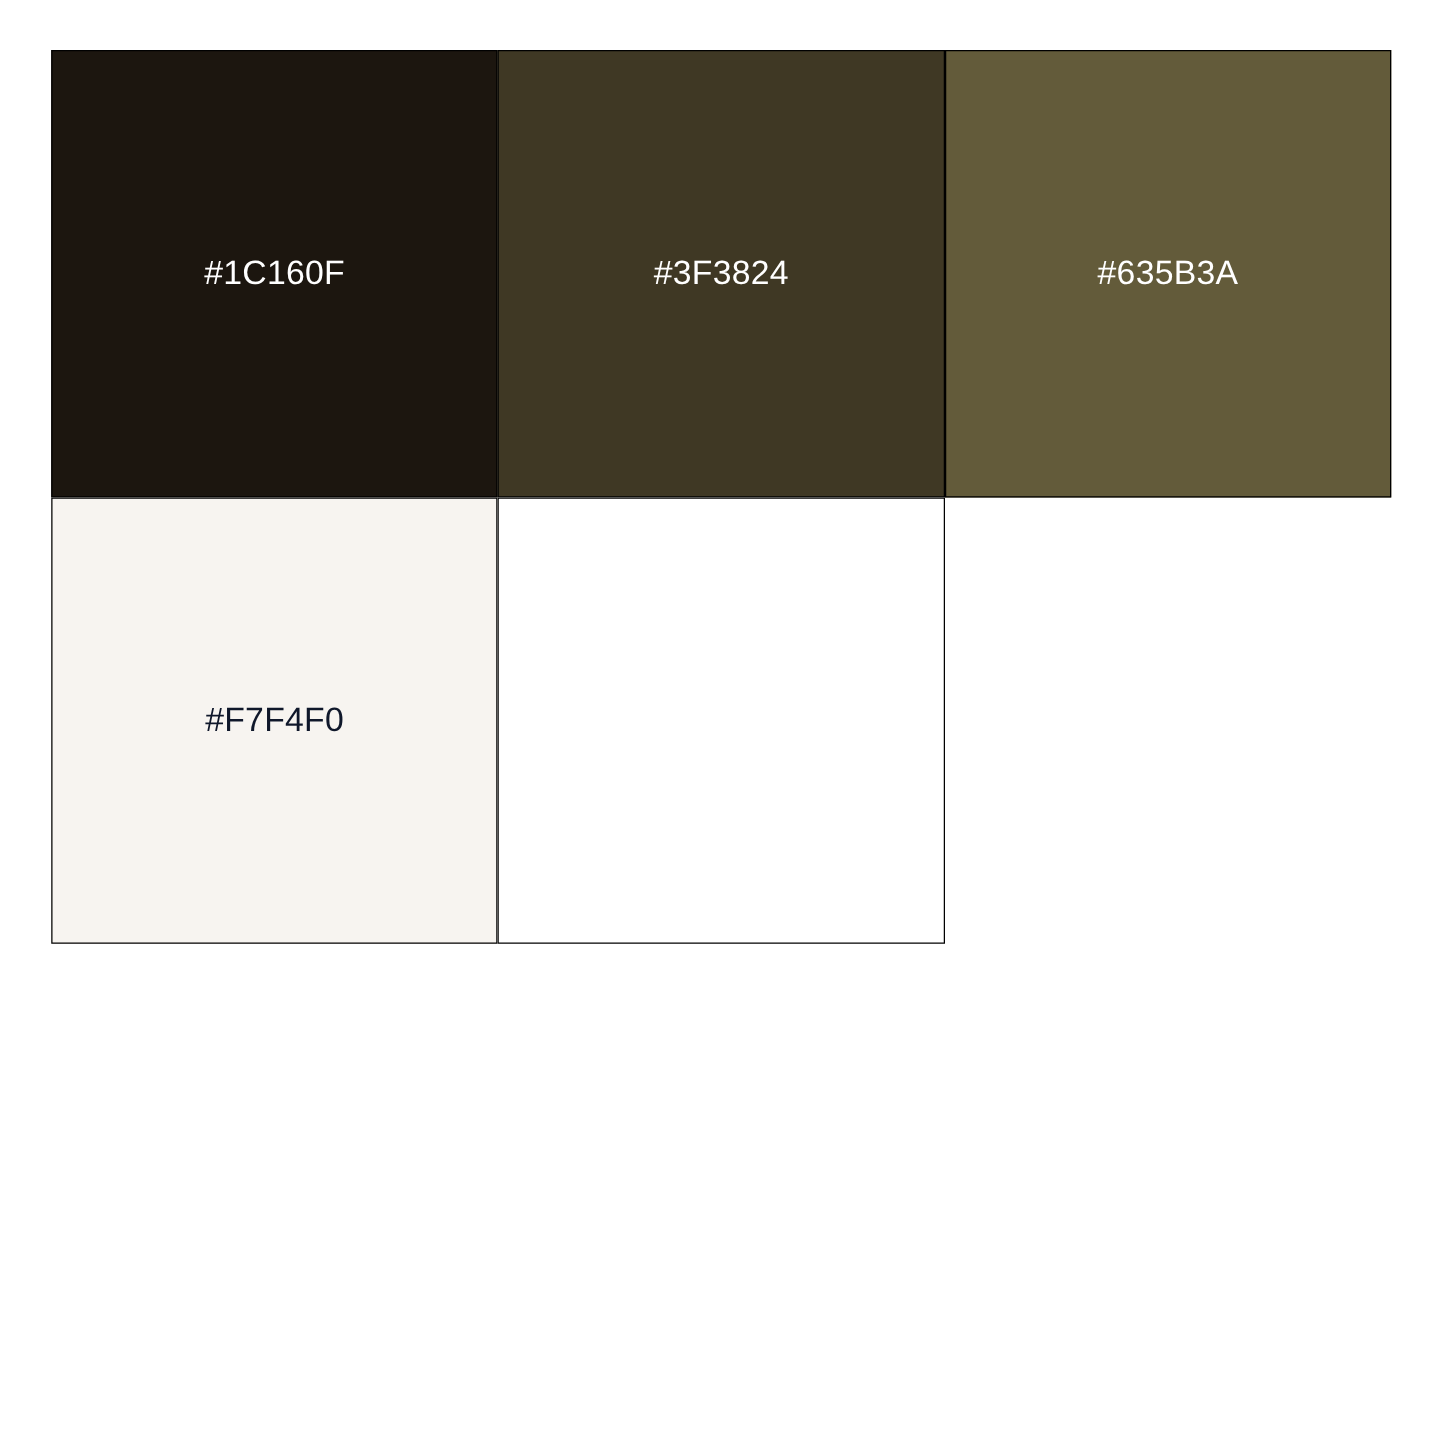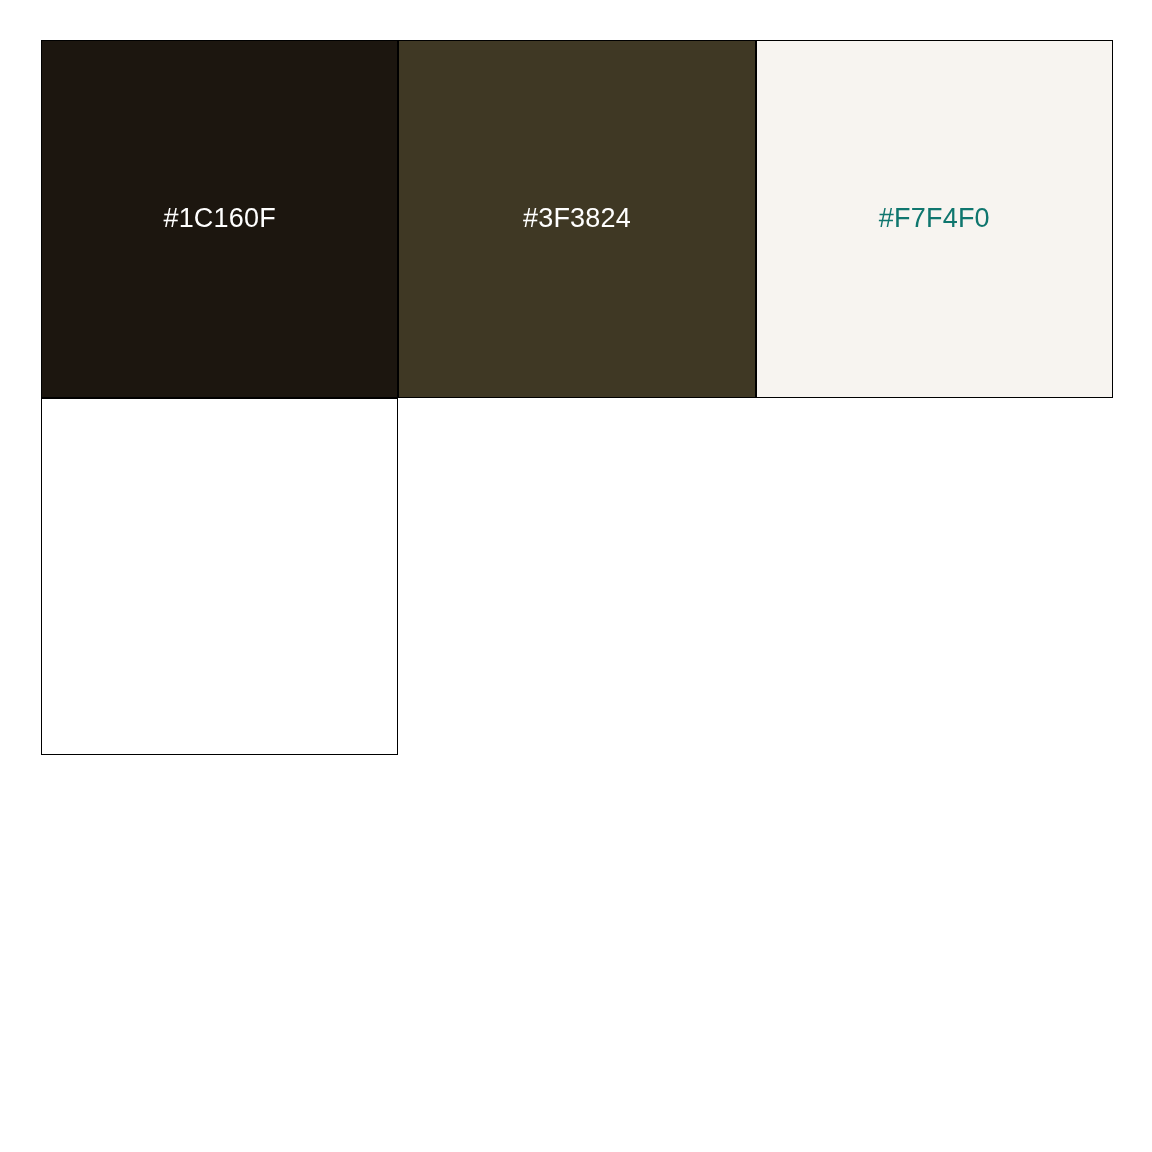--- a/index.html
+++ b/index.html
@@ -64,23 +64,26 @@
   <div id="swatch-grid">
 
     <div class="swatch-cell" style="background-color: rgb(28, 22, 15); color: rgb(255, 255, 255); border-color: rgb(0, 0, 0);">
       <span class="swatch-label">#1C160F</span>
     </div>
 
     <div class="swatch-cell" style="background-color: rgb(63, 56, 36); color: rgb(255, 255, 255); border-color: rgb(0, 0, 0);">
       <span class="swatch-label">#3F3824</span>
     </div>
 
+    <div class="swatch-cell" style="background-color: rgb(99, 91, 58); color: rgb(255, 255, 255); border-color: rgb(0, 0, 0);">
+      <span class="swatch-label">#635B3A</span>
+    </div>
 
 
-    <div class="swatch-cell" style="background-color: rgb(247, 244, 240); color: #0f766e; border-color: rgb(0, 0, 0);">
+    <div class="swatch-cell" style="background-color: rgb(247, 244, 240); color: #0f172a; border-color: rgb(0, 0, 0);">
       <span class="swatch-label">#F7F4F0</span>
     </div>
 
     <div class="swatch-cell is-empty" style="background-color: rgb(255, 255, 255); color: rgb(0, 0, 0); border-color: rgb(0, 0, 0);">
       
     </div>
 
   </div>
 
 </div>

